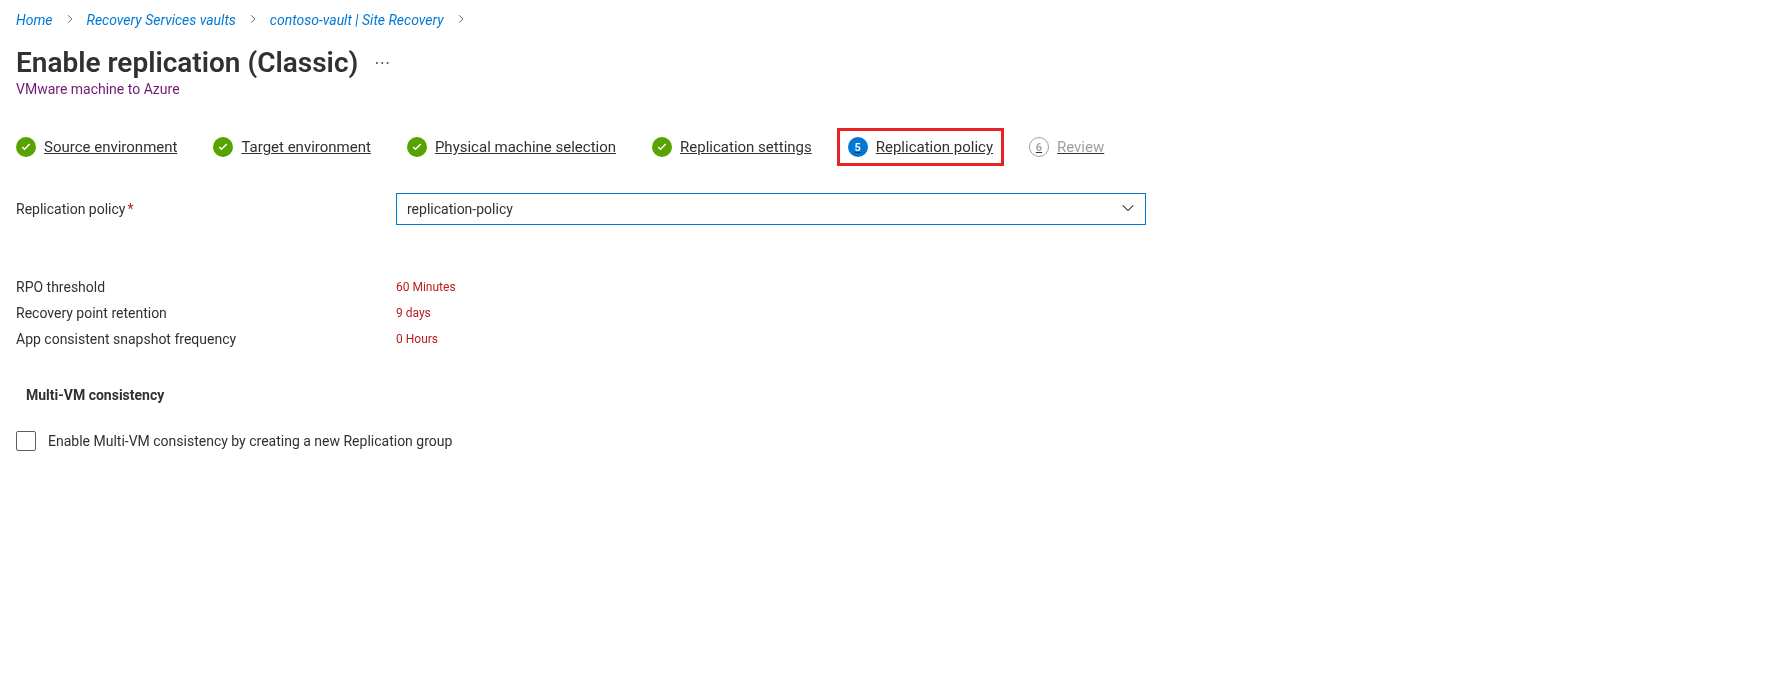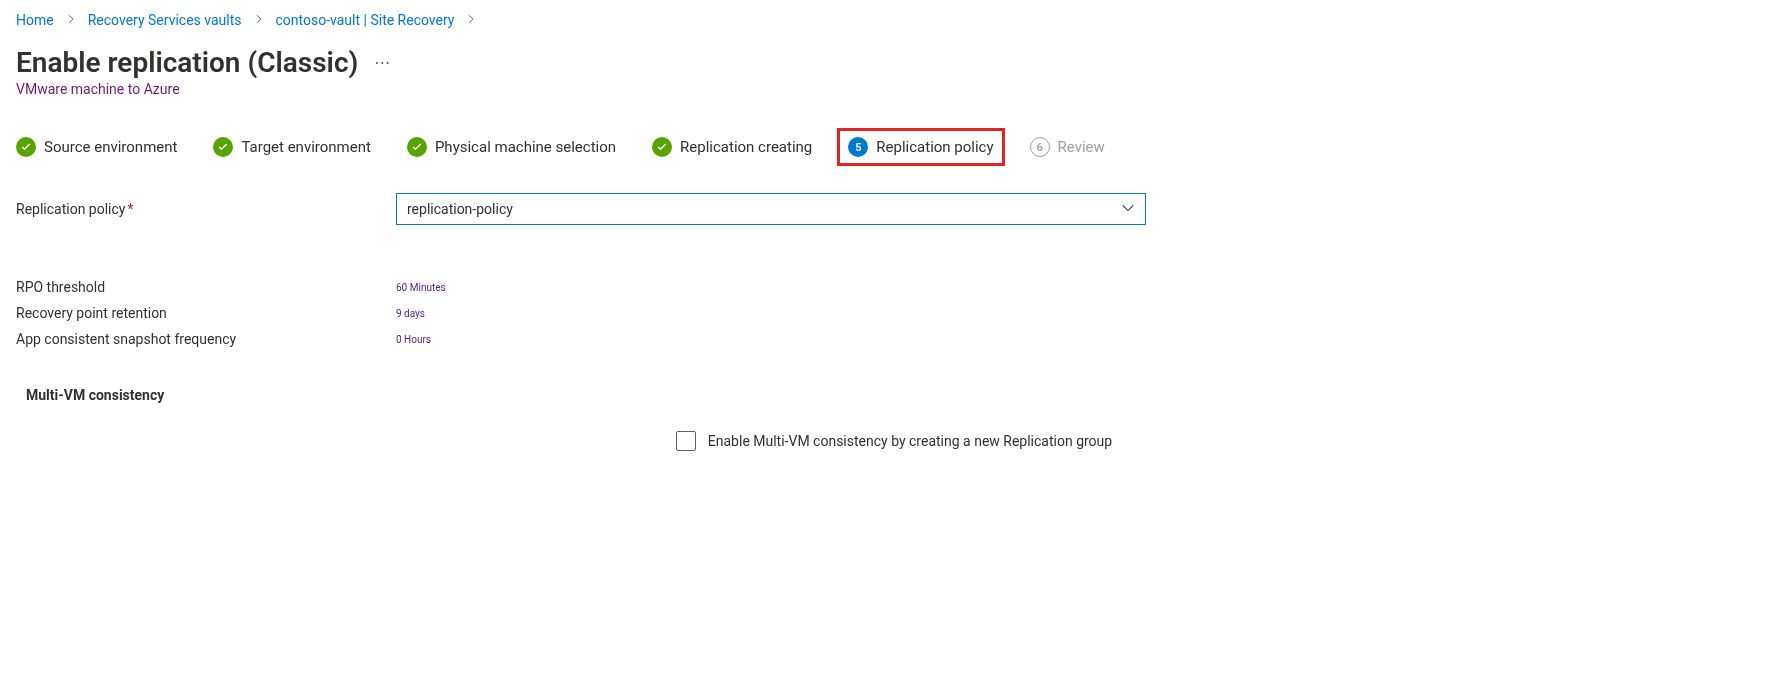--- a/index.html
+++ b/index.html
@@ -14,20 +14,21 @@
       color: #323130;
       font-size: 13px;
     }
     
     .breadcrumb {
       display: flex;
       align-items: center;
       gap: 12px;
       font-size: 14px;
       margin-bottom: 18px;
+      font-style: italic;
     }
     .breadcrumb a {
       color: #0078d4;
       text-decoration: none;
       cursor: pointer;
     }
     .breadcrumb .sep {
       color: #605e5c;
       font-size: 12px;
     }
@@ -55,20 +56,21 @@
       margin-top: 2px;
       margin-bottom: 40px;
     }
     
     .stepper {
       display: flex;
       align-items: center;
       gap: 36px;
       margin-bottom: 36px;
       flex-wrap: wrap;
+      text-decoration: underline;
     }
     .step {
       display: flex;
       align-items: center;
       gap: 8px;
       font-size: 15px;
       color: #323130;
       cursor: pointer;
     }
     .step.future { color: #a19f9d; }
@@ -108,22 +110,22 @@
       align-items: center;
       margin-bottom: 10px;
     }
     .form-label {
       width: 380px;
       font-size: 14px;
       color: #323130;
     }
     .form-label .req { color: #a4262c; margin-left: 2px; }
     .form-value {
-      font-size: 10px;
-      color: #4c1d95;
+      font-size: 12px;
+      color: #b91c1c;
     }
     .dropdown {
       width: 750px;
       height: 32px;
       border: 1px solid #0078d4;
       display: flex;
       align-items: center;
       justify-content: space-between;
       padding: 0 10px;
       font-size: 14px;
@@ -139,21 +141,20 @@
       margin-top: 40px;
       margin-bottom: 28px;
       padding-left: 10px;
     }
     .checkbox-row {
       display: flex;
       align-items: center;
       gap: 12px;
       font-size: 14px;
       color: #323130;
-      justify-content: center;
     }
     .checkbox {
       width: 20px;
       height: 20px;
       border: 1px solid #605e5c;
       border-radius: 2px;
       background: #fff;
       cursor: pointer;
     }
   </style>
@@ -211,21 +212,21 @@
         </svg>
     </span>
     <span>Physical machine selection</span>
   </div>
   <div class="step">
     <span class="step-icon done">
       <svg viewBox="0 0 16 16">
           <path fill="none" stroke="#fff" stroke-width="2" d="M3 8l3 3 7-7"></path>
         </svg>
     </span>
-    <span>Replication creating</span>
+    <span>Replication settings</span>
   </div>
   <div class="step highlighted">
     <span class="step-icon current">5</span>
     <span>Replication policy</span>
   </div>
   <div class="step future">
     <span class="step-icon future">6</span>
     <span>Review</span>
   </div>
 </div>

